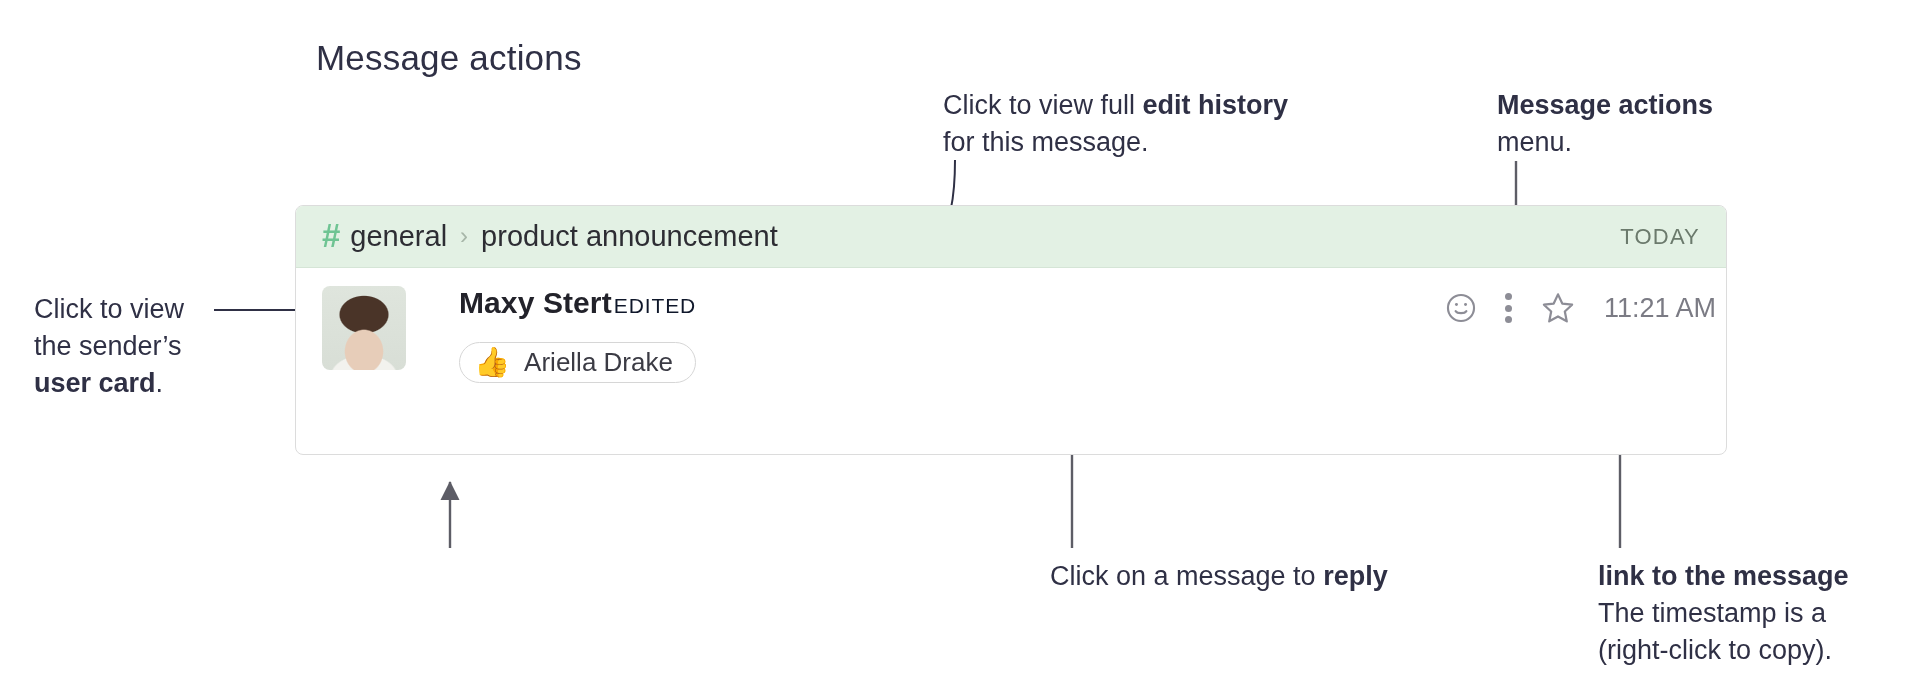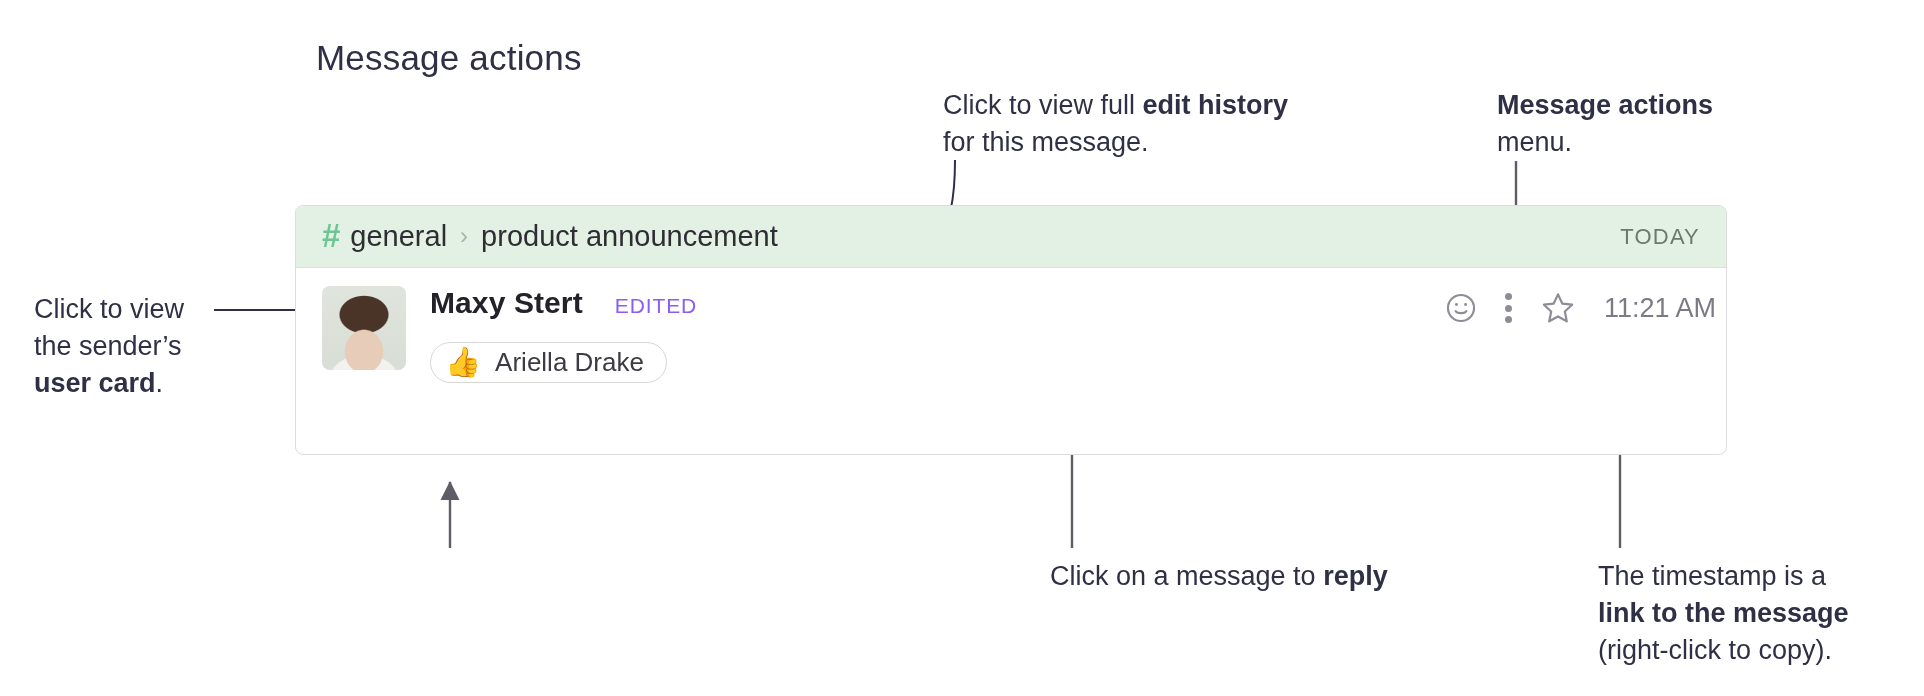--- a/index.html
+++ b/index.html
@@ -103,20 +103,21 @@
     font-size: 22px;
     letter-spacing: 1.2px;
     color: #6b7a6c;
   }
 
   .msg-body {
     display: flex;
     padding: 18px 26px 0 26px;
     box-sizing: border-box;
     position: relative;
+    gap: 29px;
   }
   .avatar {
     width: 84px;
     height: 84px;
     border-radius: 8px;
     flex: 0 0 84px;
     background:
       radial-gradient(ellipse 30px 34px at 50% 78%, #e7cdb9 0%, #e7cdb9 62%, rgba(231,205,185,0) 66%),
       radial-gradient(ellipse 34px 26px at 50% 34%, #4a3428 0%, #4a3428 70%, rgba(74,52,40,0) 74%),
       radial-gradient(ellipse 46px 30px at 50% 108%, #f2f2ee 0%, #f2f2ee 70%, rgba(242,242,238,0) 74%),
@@ -126,24 +127,24 @@
   }
   .msg-main { margin-left: 24px; flex: 1 1 auto; min-width: 0; }
   .sender-row { display: flex; align-items: baseline; height: 40px; }
   .sender-name {
     font-size: 30px;
     font-weight: 700;
     color: #22222a;
     letter-spacing: .1px;
   }
   .edited-tag {
-    margin-left: 32px;
+    margin-left: 2px;
     font-size: 21px;
     letter-spacing: .9px;
-    color: #8b5cf6;
+    color: #0f172a;
   }
   .msg-text {
     margin-top: 12px;
     font-size: 31px;
     color: #32323c;
     font-weight: 400;
     white-space: nowrap;
   }
 
   .reaction-row { margin-top: 16px; }
@@ -215,22 +216,22 @@
 </div>
 
 <div class="annot annot-emoji">
 </div>
 
 <div class="annot annot-reply">
   <div><span>Click on a message to </span><b>reply</b></div>
 </div>
 
 <div class="annot annot-timestamp">
+  <div><b>link to the message</b></div>
   <div>The timestamp is a</div>
-  <div><b>link to the message</b></div>
   <div>(right-click to copy).</div>
 </div>
 
 <svg class="connector" width="1924" height="696" viewBox="0 0 1924 696" style="left:0; top:0; pointer-events:none;">
   <defs>
     <marker id="ah" markerWidth="9" markerHeight="9" refX="7.6" refY="4" orient="auto">
       <path d="M0,0 L8,4 L0,8 z" fill="#2f3045"></path>
     </marker>
     <marker id="ah-g" markerWidth="9" markerHeight="9" refX="7.6" refY="4" orient="auto">
       <path d="M0,0 L8,4 L0,8 z" fill="#5d5d66"></path>

